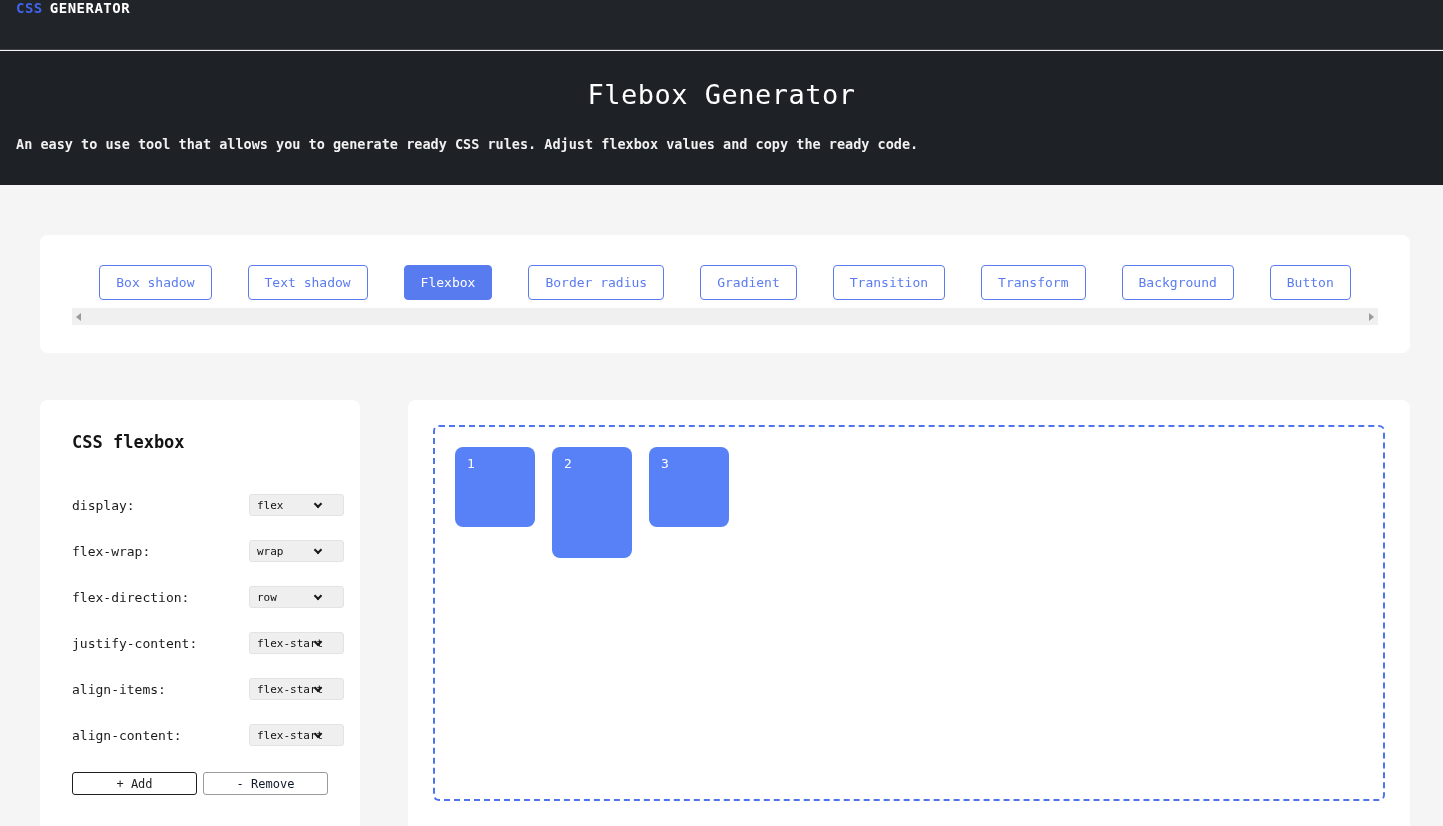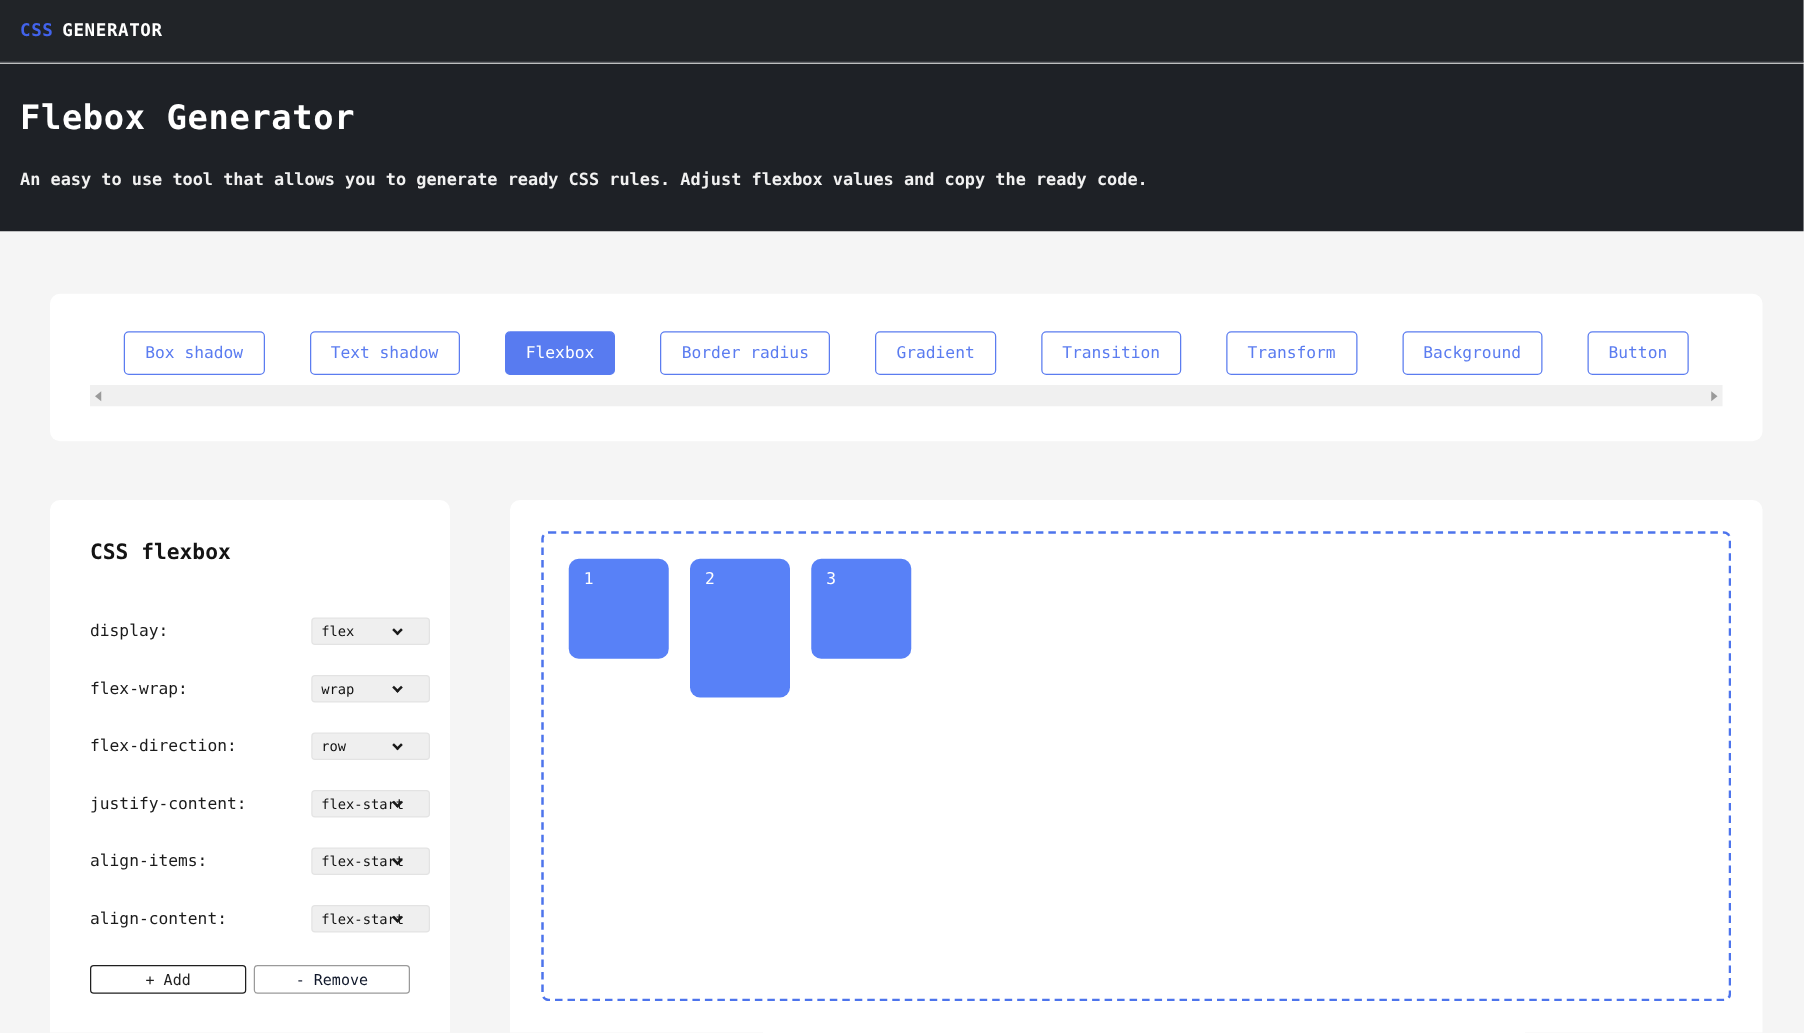--- a/index.html
+++ b/index.html
@@ -7,32 +7,32 @@
   body {
     font-family: "DejaVu Sans Mono", monospace;
     background: #f5f5f5;
     position: relative;
   }
 
   
   .navbar {
     position: absolute; left: 0; top: 0; width: 1443px; height: 50px;
     background: #212428; border-bottom: 1px solid #3a3d42;
-    display: flex; align-items: center; padding-left: 16px;
+    display: flex; align-items: flex-start; padding-left: 16px;
   }
   .brand { font-size: 14px; font-weight: bold; letter-spacing: 0.5px; }
   .brand-css { color: #4263eb; margin-right: 7px; }
   .brand-gen { color: #ffffff; }
 
   
   .hero {
     position: absolute; left: 0; top: 51px; width: 1443px; height: 134px;
     background: #1e2126; padding: 28px 16px 0 16px;
   }
-  .hero-title { color: #ffffff; font-size: 27px; font-weight: 700; letter-spacing: 0.5px; }
+  .hero-title { color: #ffffff; font-size: 27px; font-weight: 400; letter-spacing: 0.5px; text-align: center; }
   .hero-sub { color: #f1f1f1; font-size: 13.5px; font-weight: bold; margin-top: 26px; }
 
   
   .tabs-card {
     position: absolute; left: 40px; top: 235px; width: 1370px; height: 118px;
     background: #ffffff; border-radius: 8px;
   }
   .tabs-row {
     position: absolute; left: 0; top: 30px; width: 100%;
     display: flex; justify-content: center; gap: 36px;

